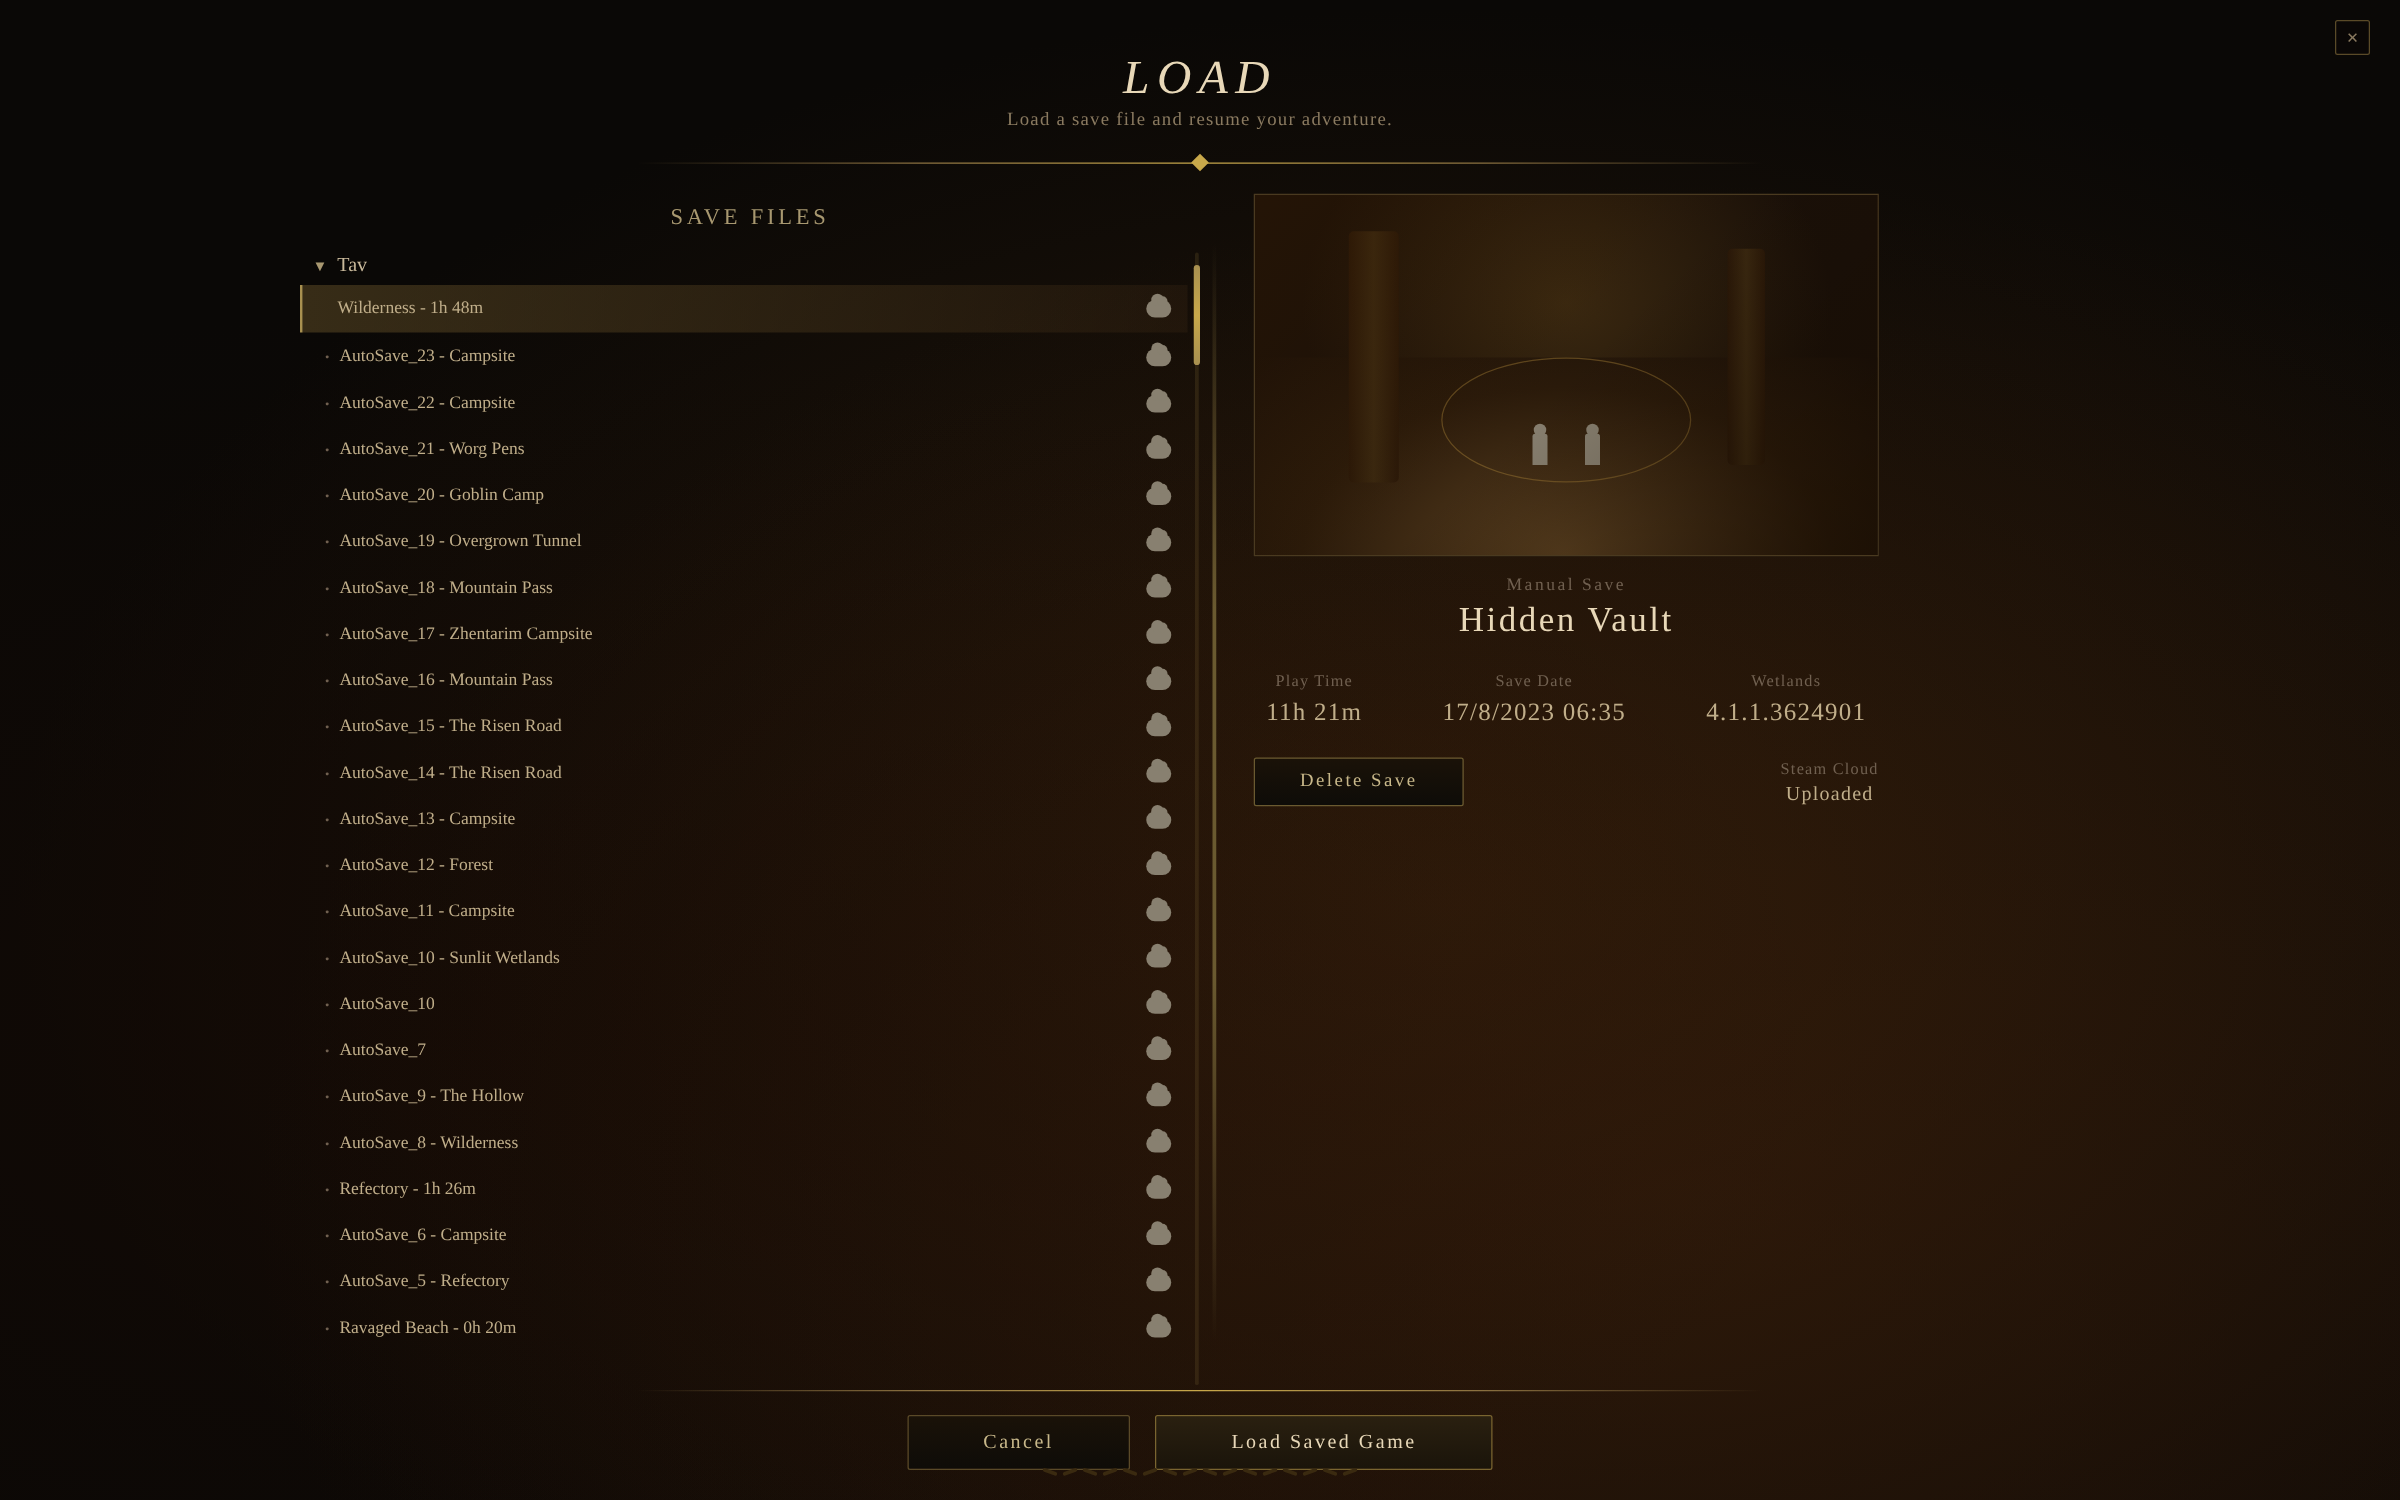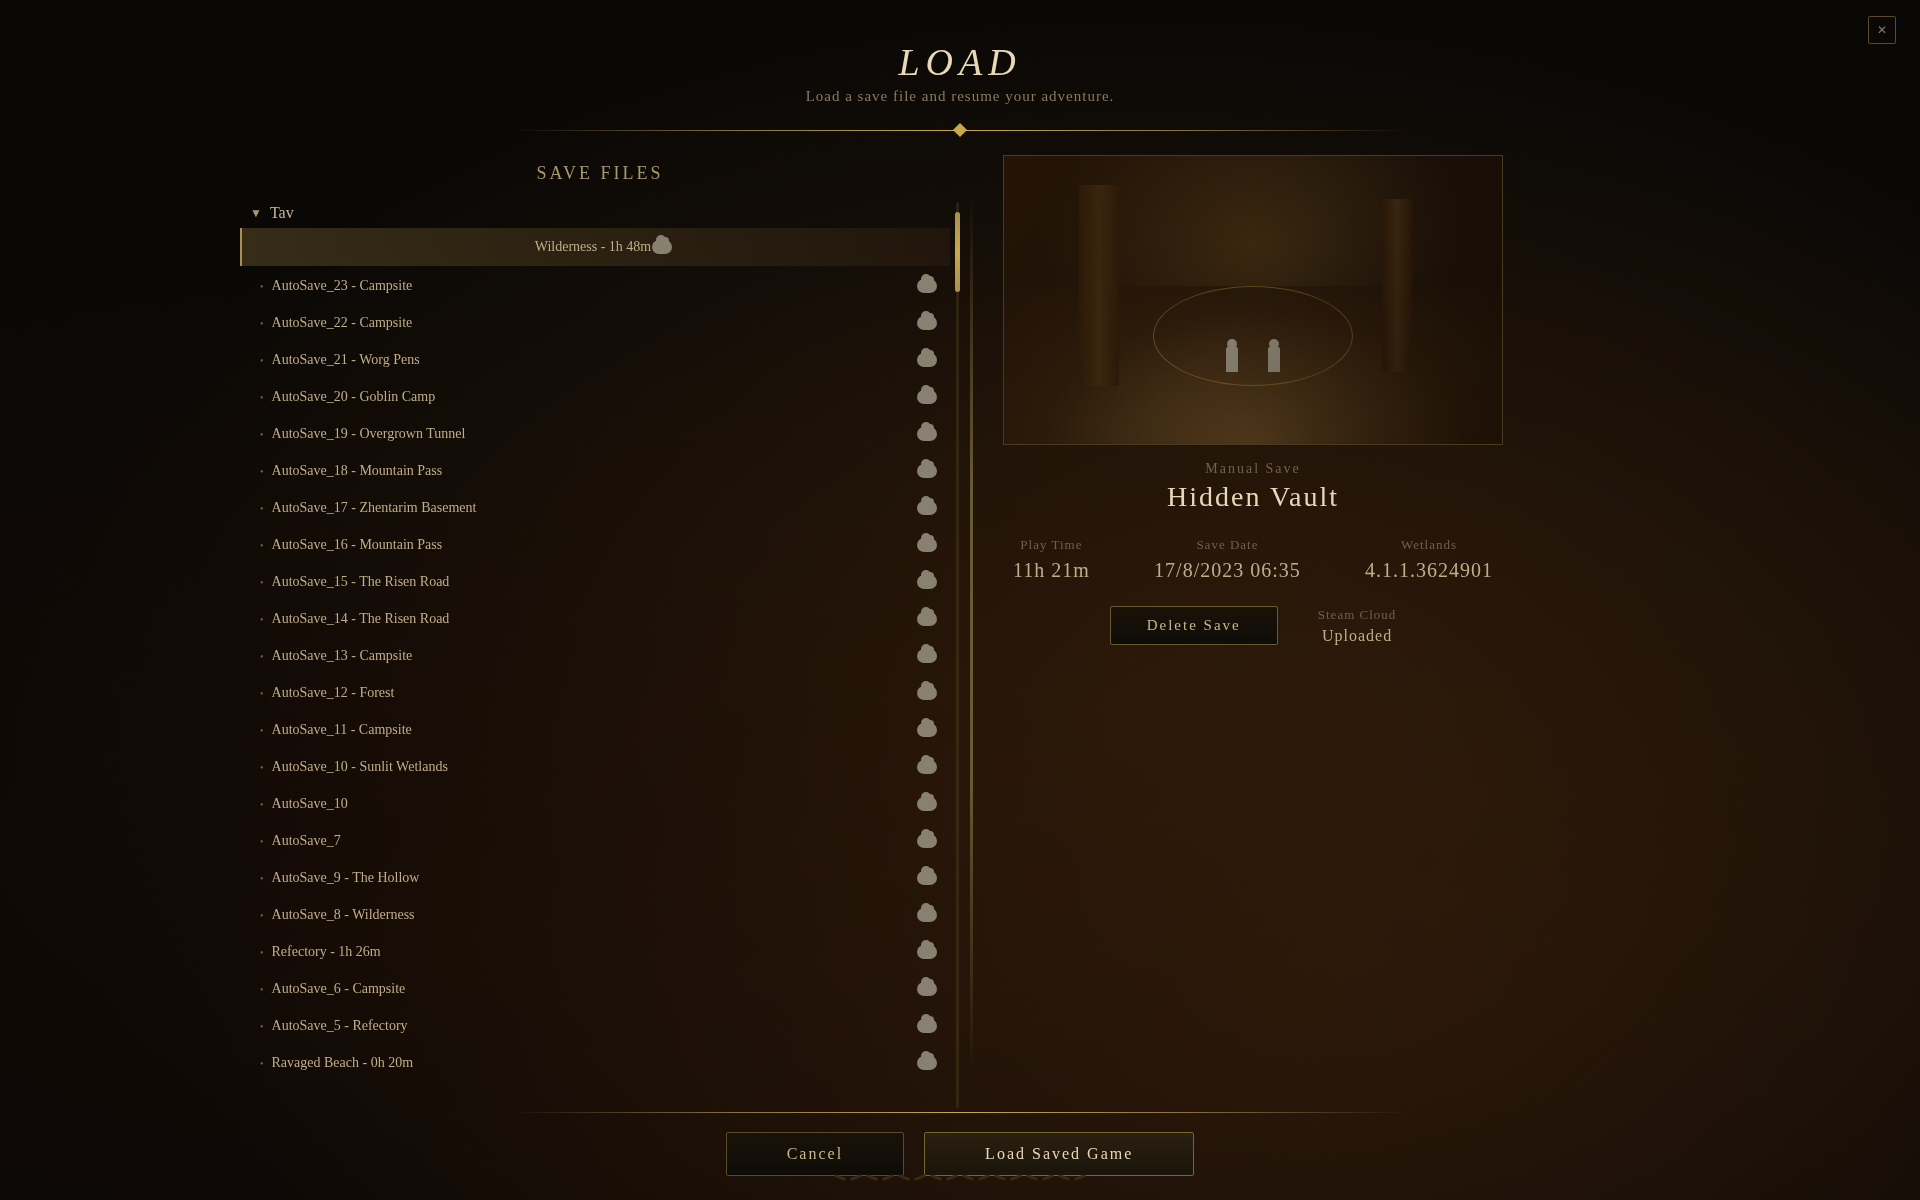--- a/index.html
+++ b/index.html
@@ -141,21 +141,21 @@
 
     .group-arrow {
       font-size: 12px;
       color: #a89870;
     }
 
     
     .save-item-selected {
       display: flex;
       align-items: center;
-      justify-content: center;
+      justify-content: space-between;
       padding: 8px 12px 8px 28px;
       background: linear-gradient(to right, rgba(100,80,40,0.5), rgba(60,40,20,0.3));
       border-left: 2px solid #a89050;
       margin-bottom: 2px;
     }
 
     .save-item {
       display: flex;
       align-items: center;
       justify-content: space-between;
@@ -400,21 +400,21 @@
     .stat-value {
       font-size: 20px;
       color: #c0ae8a;
       letter-spacing: 1px;
     }
 
     
     .delete-button-container {
       margin-top: 24px;
       display: flex;
-      justify-content: center;
+      justify-content: space-between;
       gap: 40px;
       align-items: center;
       width: 500px;
     }
 
     .delete-button {
       background: linear-gradient(to bottom, #1a1208, #0e0c08);
       border: 1px solid #6a5a30;
       color: #c8b88a;
       font-family: inherit;
@@ -641,21 +641,21 @@
                 <span class="bullet">•</span>
                 <span>AutoSave_18 - Mountain Pass</span>
               </span>
             <div class="save-item-icon">
                 <div class="cloud-icon"></div>
               </div>
           </div>
           <div class="save-item">
             <span class="save-item-name">
                 <span class="bullet">•</span>
-                <span>AutoSave_17 - Zhentarim Basement</span>
+                <span>AutoSave_17 - Zhentarim Campsite</span>
               </span>
             <div class="save-item-icon">
                 <div class="cloud-icon"></div>
               </div>
           </div>
           <div class="save-item">
             <span class="save-item-name">
                 <span class="bullet">•</span>
                 <span>AutoSave_16 - Mountain Pass</span>
               </span>

